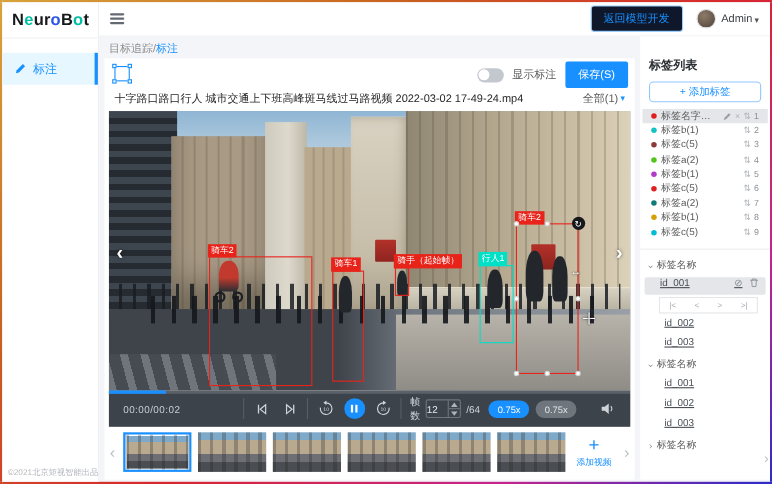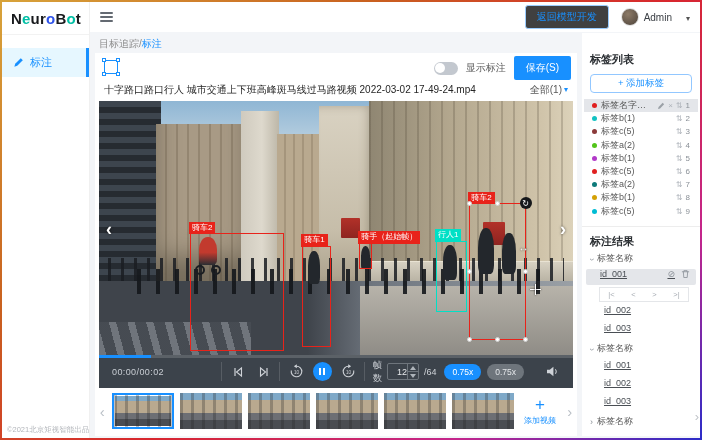--- a/index.html
+++ b/index.html
@@ -13,23 +13,23 @@
   .logo { height: 33px; display: flex; align-items: center; padding-left: 9px; font-size: 15px; font-weight: bold; color: #17191c; border-bottom: 1px solid #f2f2f2; letter-spacing: .2px; }
   .menu-item { margin-top: 13px; height: 29px; background: #e6f7ff; border-right: 3px solid #1890ff; color: #1890ff; display: flex; align-items: center; gap: 6px; padding-left: 11px; font-size: 11px; cursor: pointer; }
   .copyright { position: absolute; bottom: 3px; left: 5px; font-size: 7.5px; color: #b3b6bb; white-space: nowrap; }
 
   
   .main { position: absolute; left: 88px; right: 0; top: 0; bottom: 0; }
   .topbar { height: 30px; background: #fff; display: flex; align-items: center; padding: 0 10px; }
   .hamburger { width: 13px; height: 10px; display: flex; flex-direction: column; justify-content: space-between; cursor: pointer; }
   .hamburger i { display: block; height: 2px; background: #646a72; border-radius: 1px; }
   .topbar .spacer { flex: 1; }
-  .back-btn { border: 1px solid #9bcdff; color: #1890ff; background: #404040; font-size: 10px; padding: 4px 11px; border-radius: 3px; cursor: pointer; font-family: inherit; }
+  .back-btn { border: 1px solid #9bcdff; color: #1890ff; background: #0f172a; font-size: 10px; padding: 4px 11px; border-radius: 3px; cursor: pointer; font-family: inherit; }
   .avatar { width: 18px; height: 18px; border-radius: 50%; margin: 0 5px 0 12px; background: radial-gradient(circle at 35% 30%, #9a8possible, #777), radial-gradient(circle at 40% 35%, #8d7b68, #4c4239); border: 1px solid #e2e2e2; }
-  .username { font-size: 10px; color: #3c4046; display: flex; align-items: flex-end; gap: 14px; cursor: pointer; }
+  .username { font-size: 10px; color: #3c4046; display: flex; align-items: flex-end; gap: 2px; cursor: pointer; }
   .username .caret { font-size: 8px; color: #555; }
   .breadcrumb { height: 21px; padding: 5px 9px 0; font-size: 10px; }
   .breadcrumb .parent { color: #8c8c8c; }
   .breadcrumb .sep { color: #8c8c8c; }
   .breadcrumb .current { color: #1890ff; }
 
   
   .card { position: absolute; left: 5px; top: 51px; width: 482px; bottom: 2px; background: #fff; }
   .tool-row { position: relative; height: 27px; }
   .bbox-tool { position: absolute; left: 9px; top: 7px; width: 14px; height: 14px; border: 1.5px solid #1890ff; cursor: pointer; }
@@ -88,21 +88,21 @@
   .progress-fill { height: 100%; width: 11%; background: #1890ff; }
   .c-sec { display: flex; align-items: center; height: 100%; }
   .c-time { width: 138px; padding-left: 13px; font-size: 9px; letter-spacing: .4px; color: #c9ced4; text-align: right; }
   .c-div { width: 1px; height: 60%; background: rgba(255,255,255,.14); }
   .c-step { width: 66px; justify-content: center; gap: 14px; }
   .c-trans { width: 96px; justify-content: center; gap: 9px; }
   .pause-btn { width: 19px; height: 19px; border-radius: 50%; background: #1890ff; display: flex; align-items: center; justify-content: center; gap: 2.5px; cursor: pointer; }
   .pause-btn i { width: 2px; height: 7px; background: #fff; }
   .c-frame { padding: 0 8px; gap: 5px; font-size: 9px; }
   .stepper { display: flex; height: 17px; border: 1px solid #6e757c; border-radius: 2px; }
-  .stepper input { width: 19px; background: transparent; border: none; color: #e8eaec; font-size: 9px; text-align: right; font-family: inherit; outline: none; }
+  .stepper input { width: 19px; background: transparent; border: none; color: #e8eaec; font-size: 9px; text-align: left; font-family: inherit; outline: none; }
   .step-arrows { width: 11px; border-left: 1px solid #6e757c; display: flex; flex-direction: column; }
   .step-arrows span { flex: 1; display: flex; align-items: center; justify-content: center; cursor: pointer; }
   .step-arrows .up i { border-left: 3px solid transparent; border-right: 3px solid transparent; border-bottom: 4px solid #aeb4ba; }
   .step-arrows .dn { border-top: 1px solid #6e757c; }
   .step-arrows .dn i { border-left: 3px solid transparent; border-right: 3px solid transparent; border-top: 4px solid #aeb4ba; }
   .c-right { margin-left: auto; gap: 6px; padding-right: 14px; text-align: center; }
   .pill { font-size: 8.5px; padding: 3px 8px; border-radius: 9px; cursor: pointer; }
   .pill-blue { background: #1890ff; color: #fff; }
   .pill-gray { background: #6e757c; color: #e3e6e9; }
   .speaker { margin-left: 16px; cursor: pointer; display: flex; }
@@ -404,21 +404,20 @@
         <span class="tag-key">8</span>
       </div>
       <div class="tag-row">
         <span class="dot" style="background: rgb(0, 188, 212);"></span>
         <span class="tag-name">标签c(5)</span>
         <span class="tag-ico">⇅</span>
         <span class="tag-key">9</span>
       </div>
 
       <div class="p-divider"></div>
-      <div class="panel-title">标注结果</div>
 
       <div class="group-head">
         <span class="tw">›</span>
         <span>标签名称</span>
       </div>
       <div class="result-row selected">
         <span>id_001</span>
         <span class="row-ico">
           <span>⊘</span>
           <svg width="9" height="10" viewBox="0 0 10 11">

